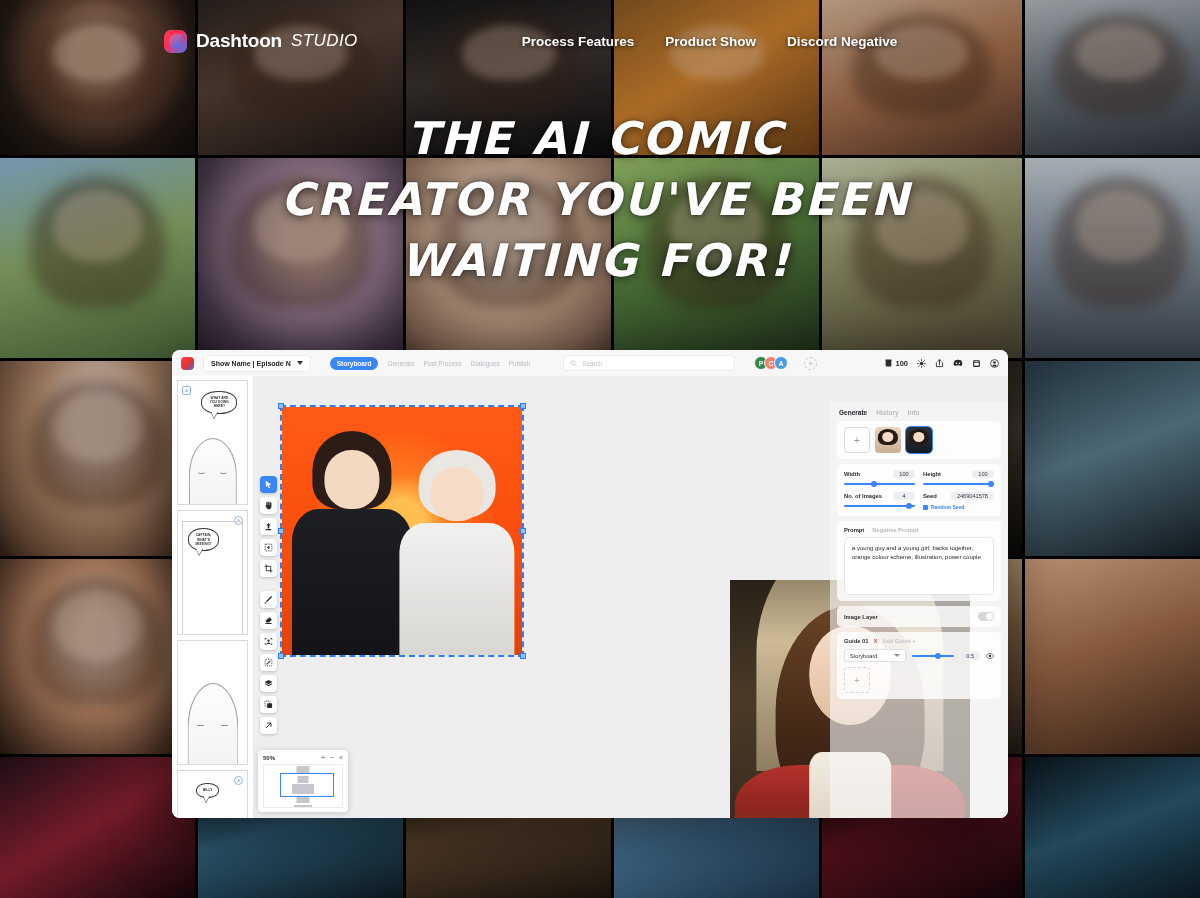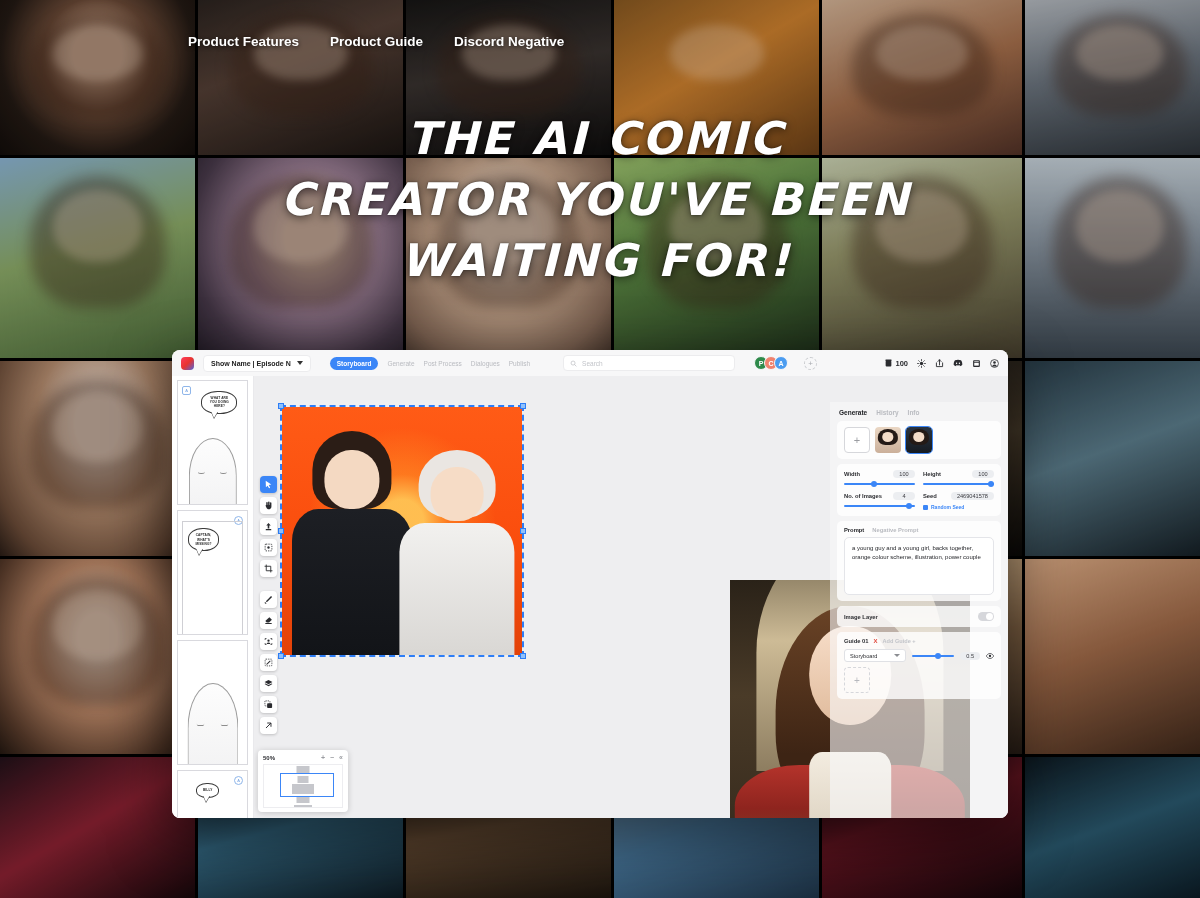--- a/index.html
+++ b/index.html
@@ -517,24 +517,29 @@
 
   <div class="tile t25"></div>
   <div class="tile t26"></div>
   <div class="tile t27"></div>
   <div class="tile t28"></div>
   <div class="tile t15"></div>
   <div class="tile t22"></div>
 </div>
 
 <div id="topnav">
+  <div id="brand">
+    <div id="logo-mark"></div>
+    <span class="brand-a">Dashtoon</span>
+    <span class="brand-b">STUDIO</span>
+  </div>
 
   <div id="navlinks">
-    <a class="navlink">Product Features</a>
-    <a class="navlink">Product Guide</a>
+    <a class="navlink">Process Features</a>
+    <a class="navlink">Product Show</a>
     <a class="navlink">Discord Negative</a>
   </div>
 
 </div>
 
 <div id="hero">
   <div>THE AI COMIC</div>
   <div>CREATOR YOU'VE BEEN</div>
   <div>WAITING FOR!</div>
 </div>

